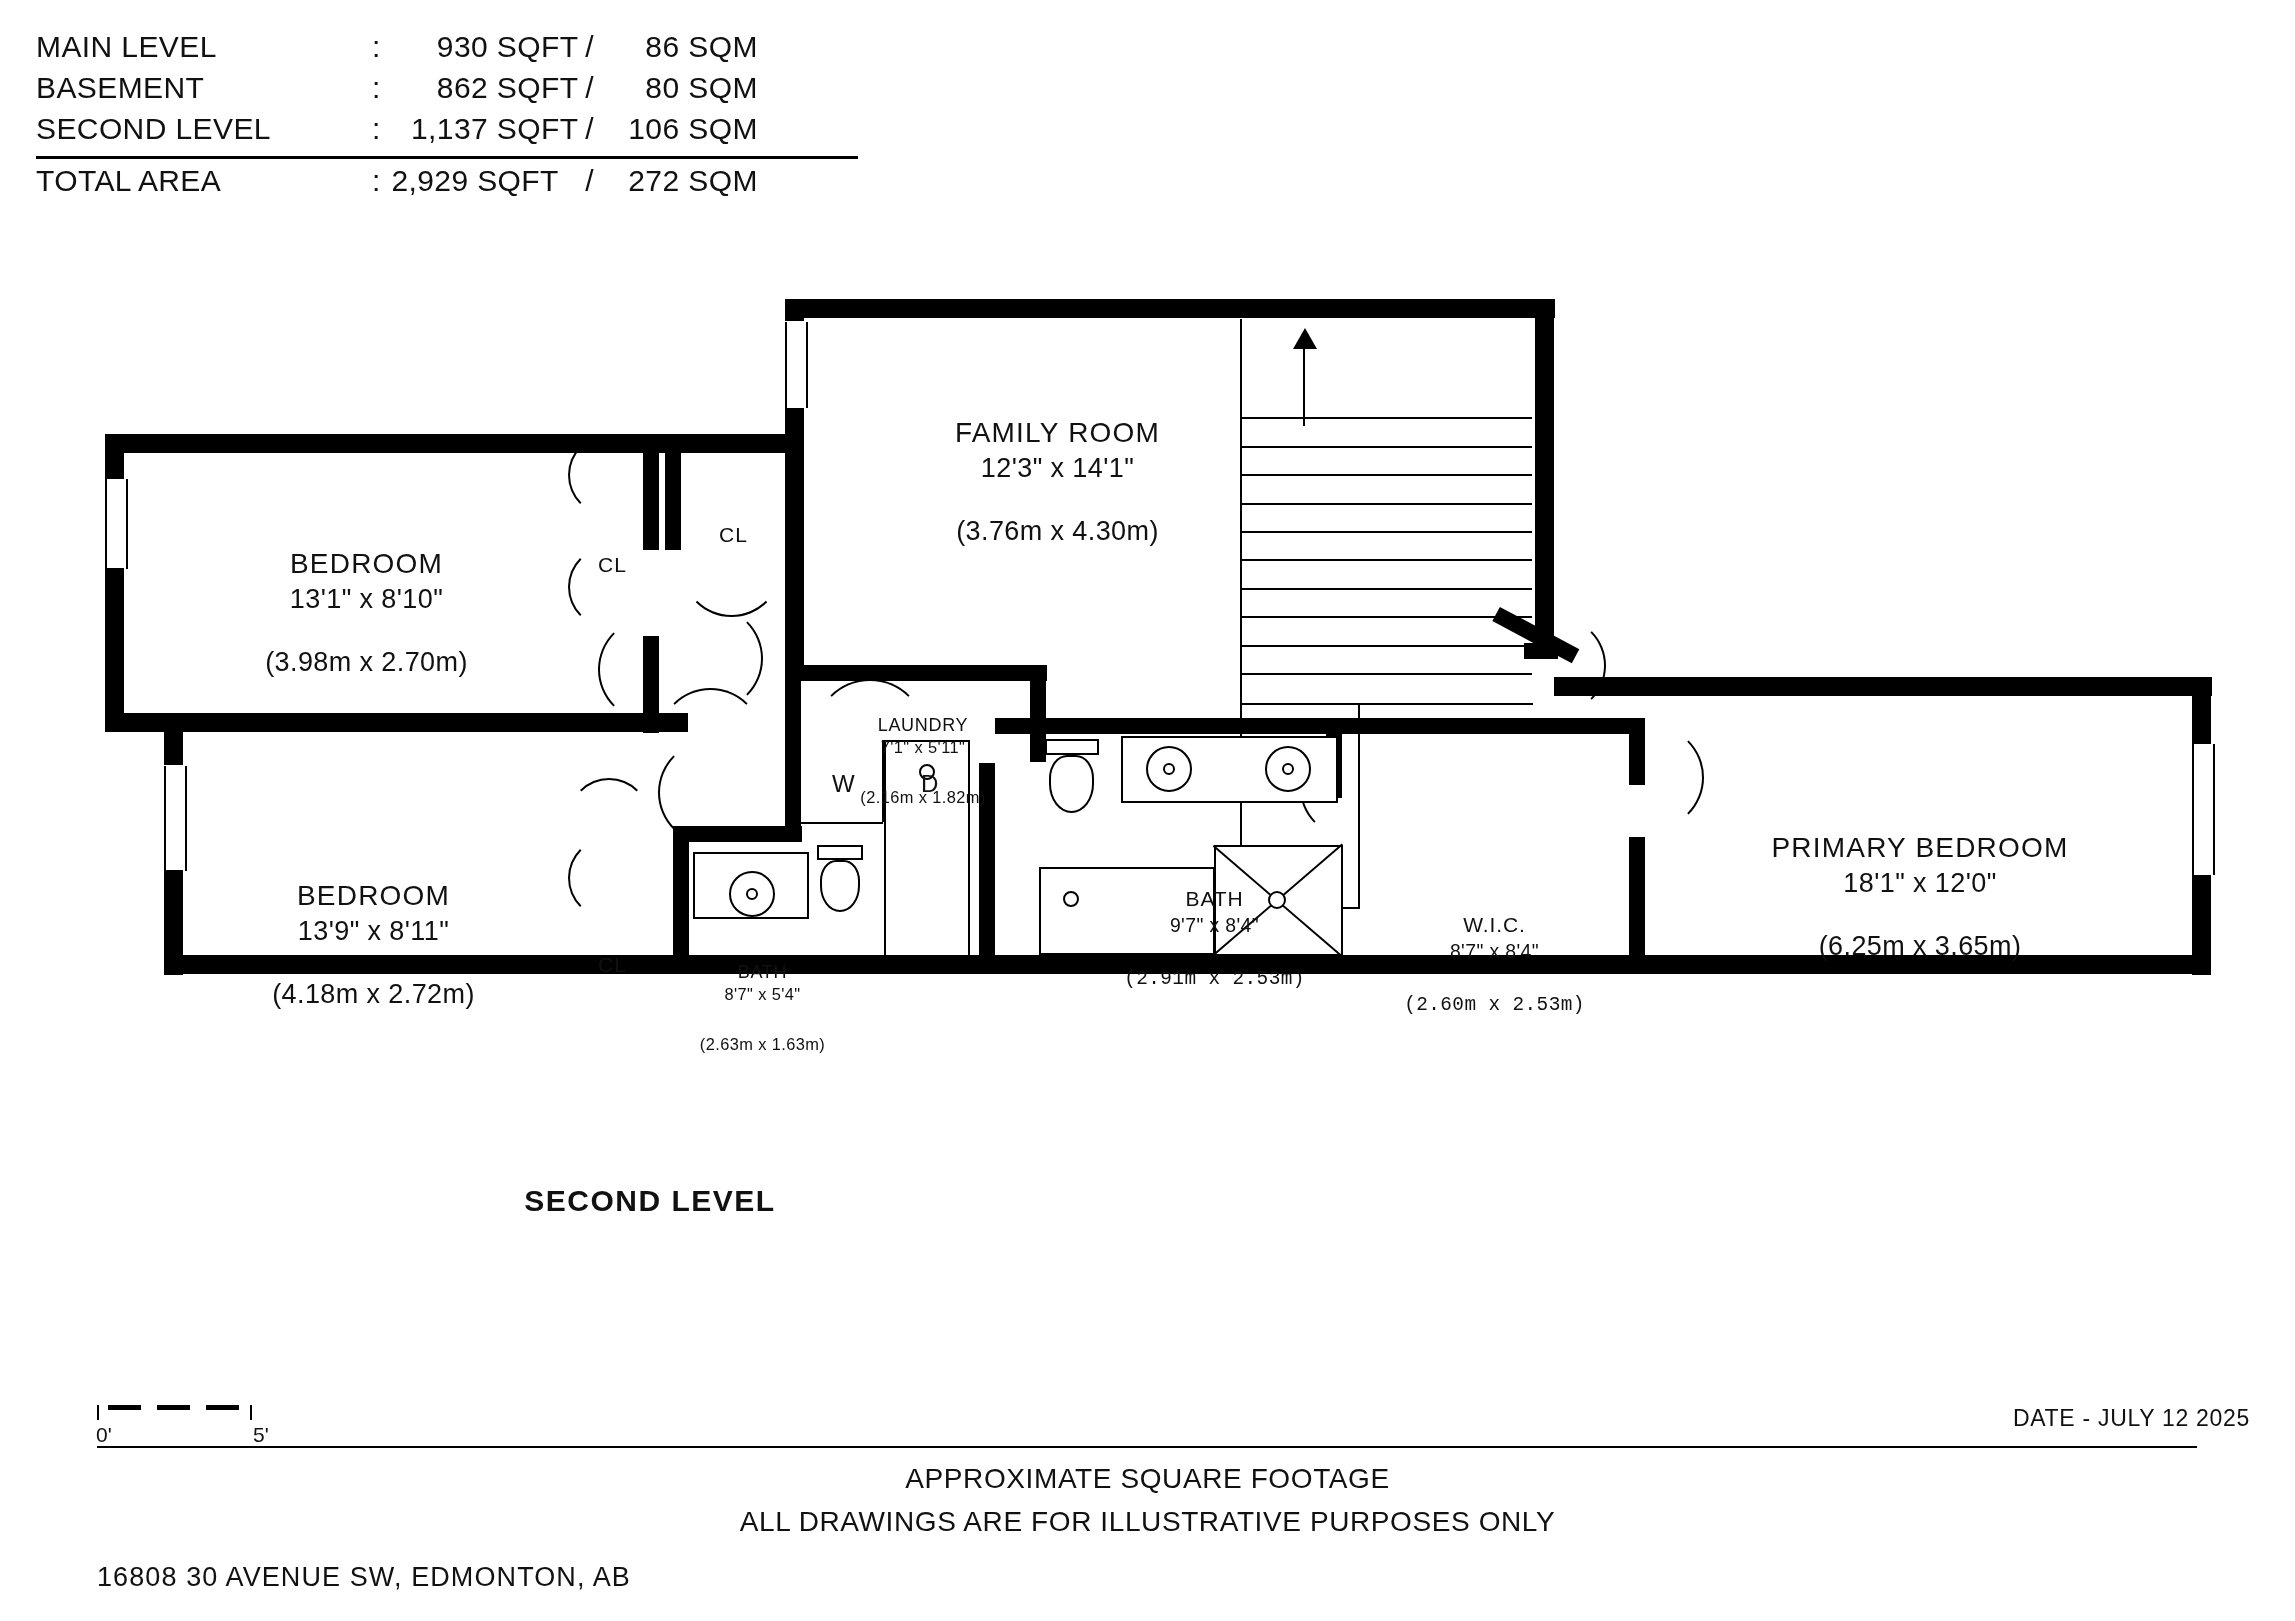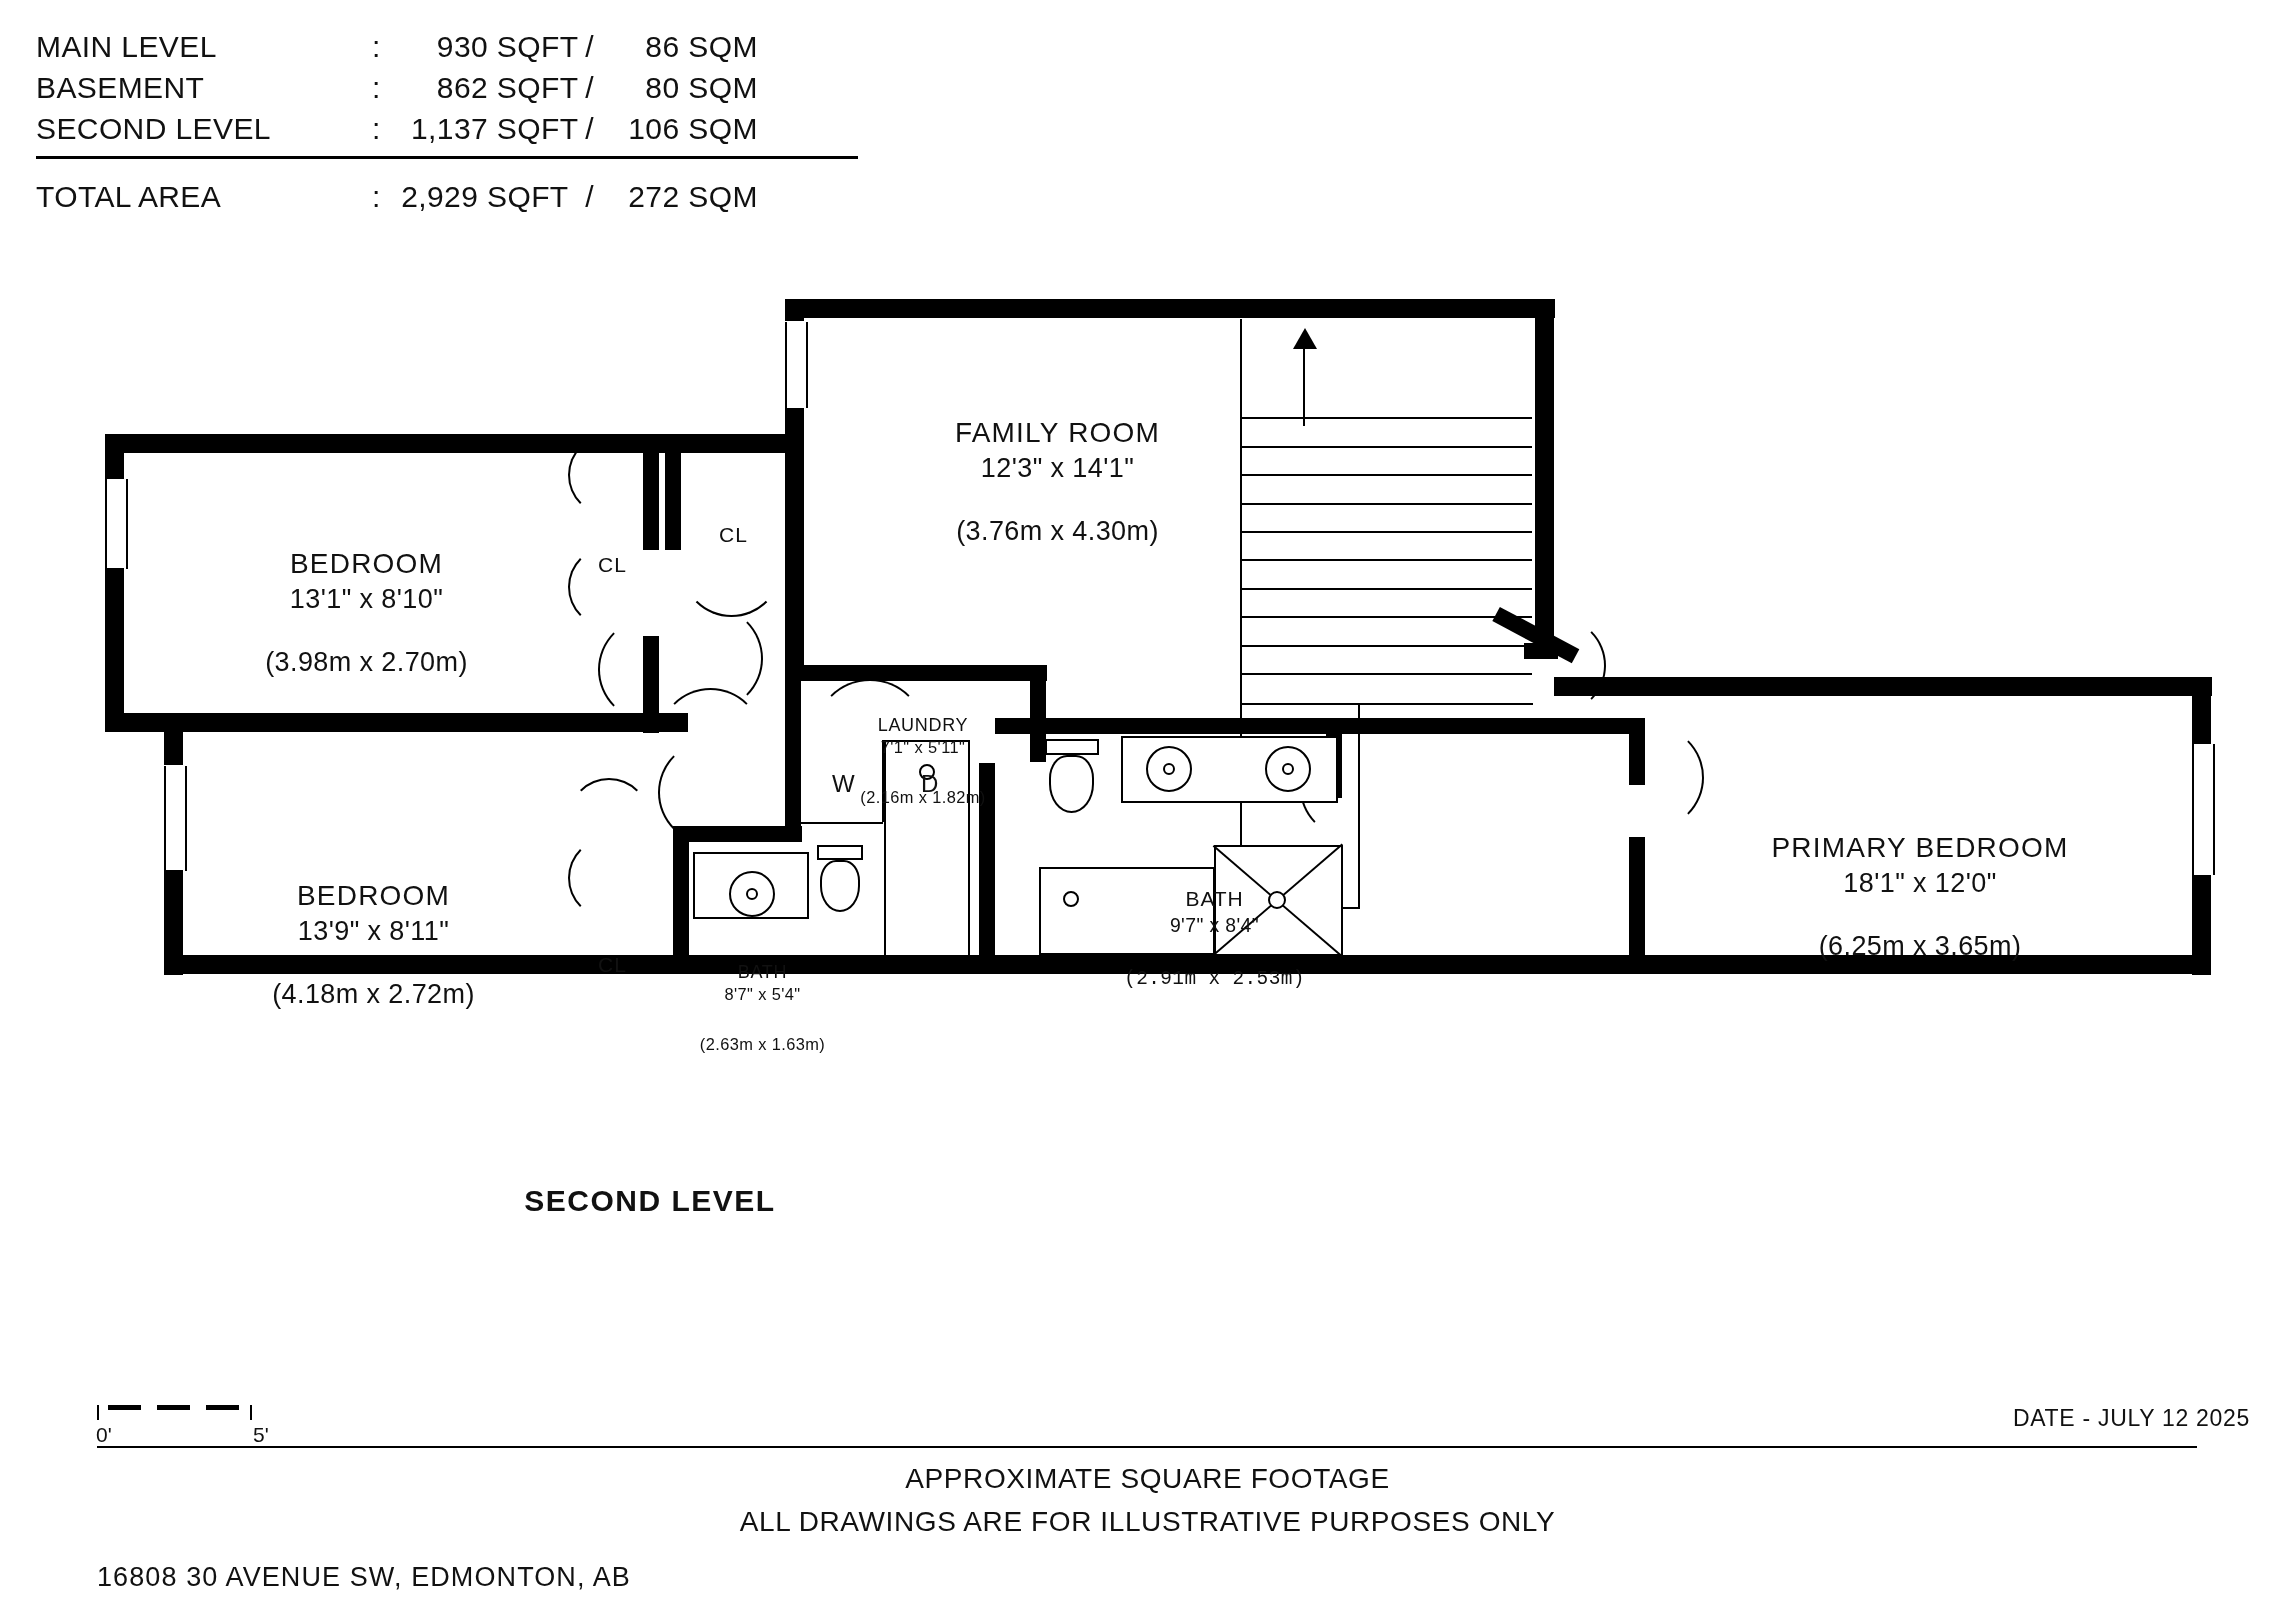--- a/index.html
+++ b/index.html
@@ -55,21 +55,21 @@
   .area-sqm {
     width: 157px;
     text-align: right;
     white-space: nowrap;
   }
   .area-total {
     border-top: 3px solid #000;
     padding-top: 4.5px;
     margin-top: 3px;
   }
-  .area-total .area-sqft { text-align: center; margin-top: 16px; }
+  .area-total .area-sqft { text-align: left; }
 
   
   .plan {
     position: absolute;
     left: 0;
     top: 247px;
     width: 2295px;
     height: 934px;
   }
   .wall {
@@ -420,20 +420,25 @@
       <div class="dim">8'7" x 5'4"</div>
       <div class="dimm">(2.63m x 1.63m)</div>
     </div>
 
     <div class="room mid" style="left:1091px; top:639px; width:247px;">
       <div class="nm">BATH</div>
       <div class="dim">9'7" x 8'4"</div>
       <div class="dimm">(2.91m x 2.53m)</div>
     </div>
 
+    <div class="room mid" style="left:1371px; top:665px; width:247px;">
+      <div class="nm">W.I.C.</div>
+      <div class="dim">8'7" x 8'4"</div>
+      <div class="dimm">(2.60m x 2.53m)</div>
+    </div>
 
     <div class="cl" style="left:598px; top:306px;">CL</div>
     <div class="cl" style="left:719px; top:276px;">CL</div>
     <div class="cl" style="left:598px; top:706px;">CL</div>
 
     <div class="wd" style="left:832px; top:523px;">W</div>
     <div class="wd" style="left:921px; top:523px;">D</div>
 
   </div>
 

